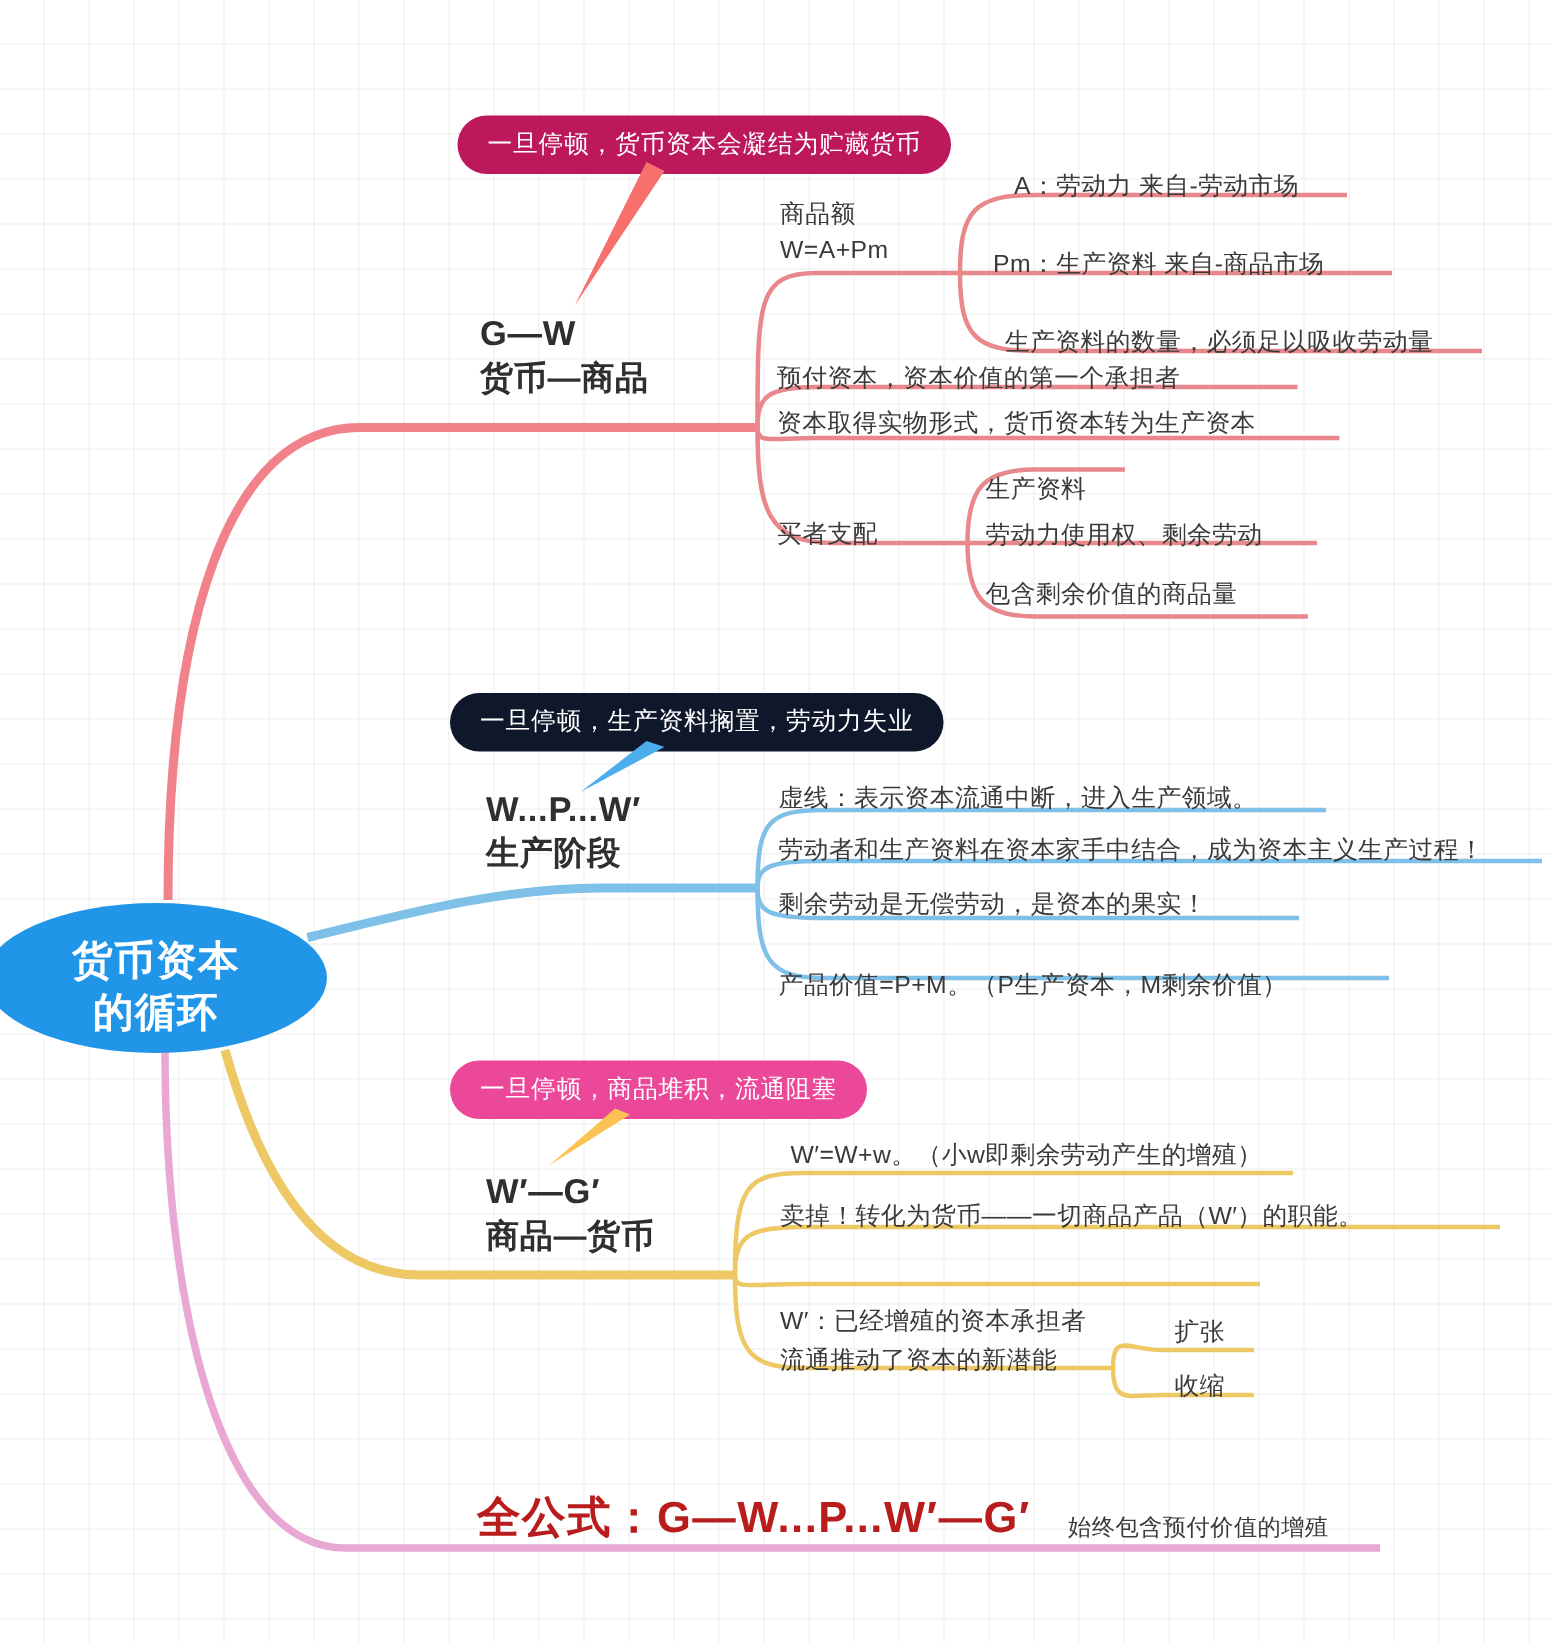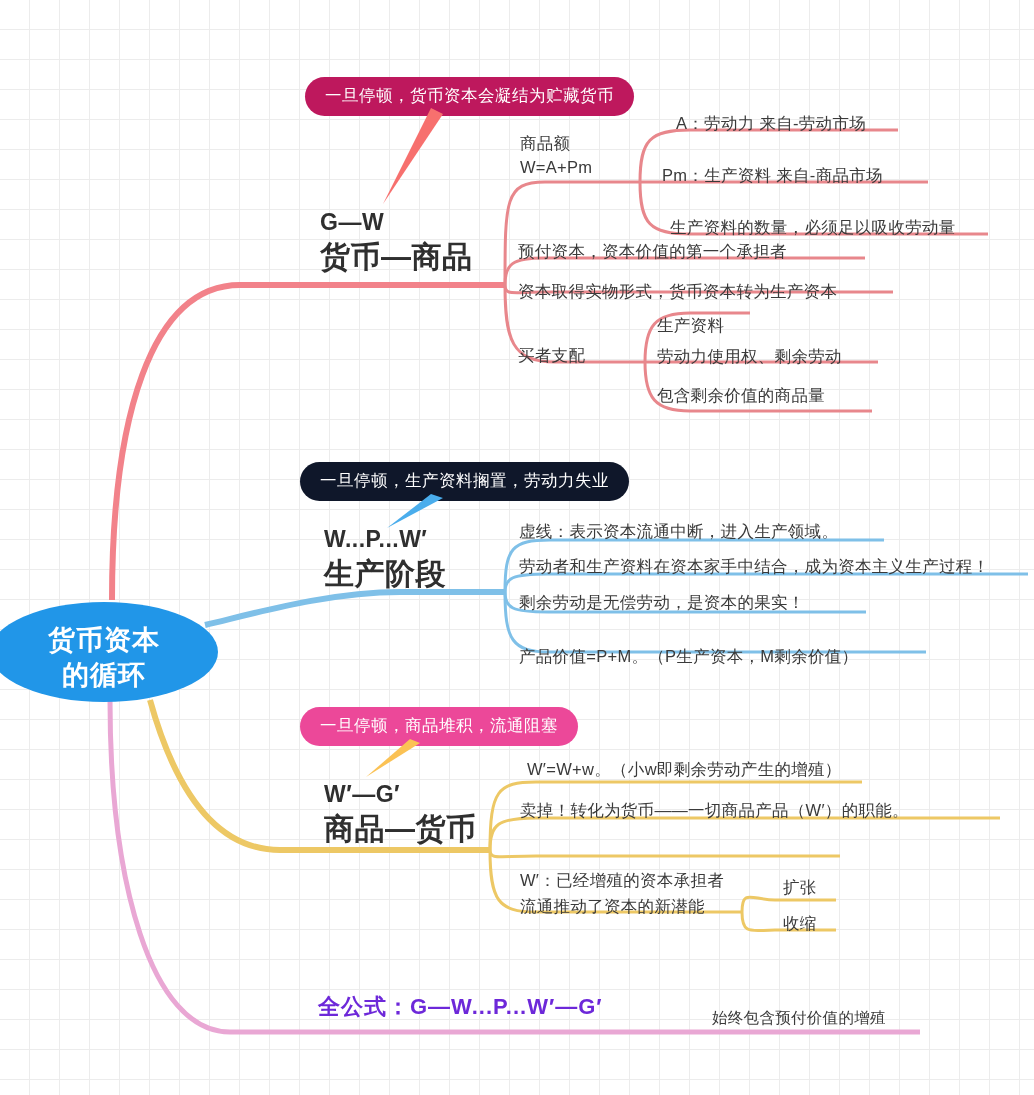--- a/index.html
+++ b/index.html
@@ -34,26 +34,26 @@
   }
 
   
   .callout{border-radius:22px;padding:8px 20px 9px 20px;color:#ffffff;font-size:16.5px;letter-spacing:.5px;}
   .callout.red{background:#be185d;}
   .callout.blue{background:#0f172a;}
   .callout.yellow{background:#ec4899;}
 
   
   .branch-title{font-weight:bold;color:#2f2f2f;font-size:23px;line-height:1.32;letter-spacing:.5px;}
-  .branch-title .l2{font-size:30px;}
+  .branch-title .l2{font-size:22px;}
 
   
   .leaf{font-size:16.5px;color:#3a3a3a;letter-spacing:.3px;}
   .leaf.small{font-size:15.5px;}
-  .formula{font-weight:bold;font-size:22px;color:#6d28d9;letter-spacing:1px;}
+  .formula{font-weight:bold;font-size:29px;color:#b91c1c;letter-spacing:1px;}
 </style>
 </head>
 <body>
 
 <div id="canvas"></div>
 
 <svg id="wires" viewBox="0 0 1034 1095">
 
   <path fill="none" stroke="#f2828a" stroke-width="6" d="M112,600 C112,420 150,285 240,285 L505,285"></path>
 
@@ -109,21 +109,21 @@
 
 <div class="node leaf" style="left:520px;top:132px;line-height:1.45;">
   <div>商品额</div>
   <div>W=A+Pm</div>
 </div>
 <div class="node leaf" style="left:676px;top:113px;">A：劳动力   来自-劳动市场</div>
 <div class="node leaf" style="left:662px;top:165px;">Pm：生产资料  来自-商品市场</div>
 <div class="node leaf" style="left:670px;top:217px;">生产资料的数量，必须足以吸收劳动量</div>
 
 <div class="node leaf" style="left:518px;top:241px;">预付资本，资本价值的第一个承担者</div>
-<div class="node leaf" style="left:518px;top:281px;text-align:right;">资本取得实物形式，货币资本转为生产资本</div>
+<div class="node leaf" style="left:518px;top:271px;text-align:right;">资本取得实物形式，货币资本转为生产资本</div>
 
 <div class="node leaf" style="left:518px;top:345px;">买者支配</div>
 <div class="node leaf" style="left:657px;top:315px;">生产资料</div>
 <div class="node leaf" style="left:657px;top:346px;">劳动力使用权、剩余劳动</div>
 <div class="node leaf" style="left:657px;top:385px;">包含剩余价值的商品量</div>
 
 <div class="node callout blue" style="left:300px;top:462px;">
   <span>一旦停顿，生产资料搁置，劳动力失业</span>
 </div>
 <svg class="node" style="left:385px;top:494px;width:70px;height:40px;">

